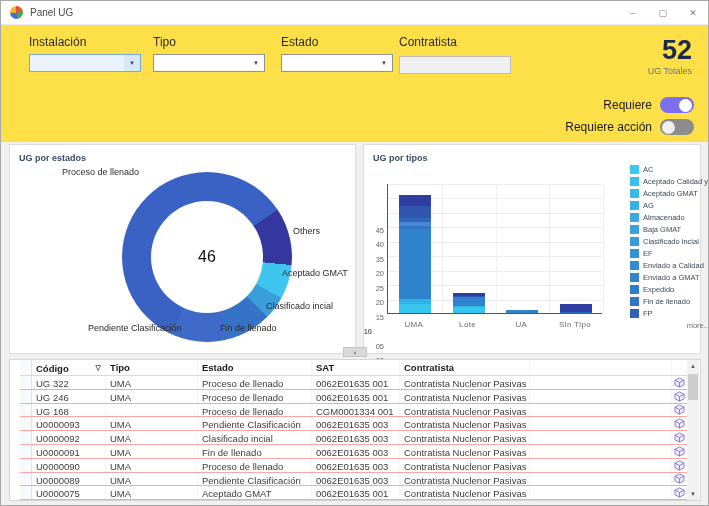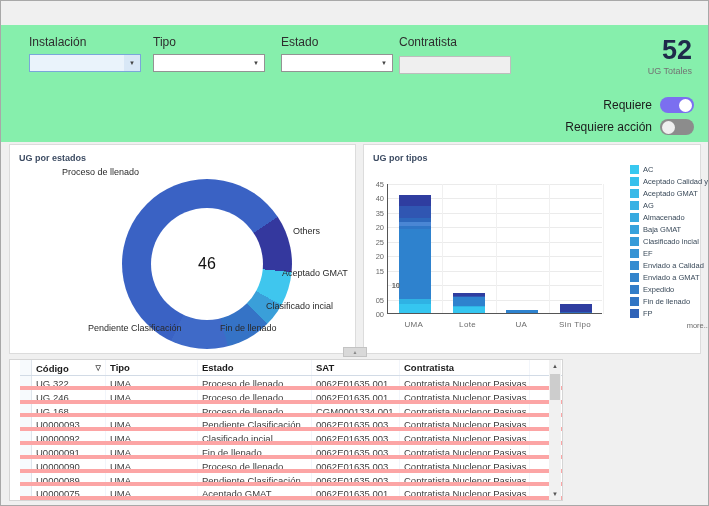--- a/index.html
+++ b/index.html
@@ -11,21 +11,21 @@
   .titlebar { position:absolute; top:0; left:0; right:0; height:24px; background:#ffffff;
               border-bottom:1px solid #ececec; display:flex; align-items:center; }
   .appicon { width:13px; height:13px; border-radius:50%; margin:0 7px 0 9px;
              background:conic-gradient(#e5533d 0 90deg,#4aa84e 90deg 180deg,#3f6fd8 180deg 270deg,#f0b428 270deg 360deg); }
   .apptitle { font-size:10px; color:#4a4a4a; }
   .wincontrols { margin-left:auto; display:flex; height:100%; }
   .winbtn { width:30px; height:100%; display:flex; align-items:center; justify-content:center;
             font-size:9px; color:#7a7a7a; cursor:default; }
 
   
-  .filterbar { position:absolute; top:24px; left:0; right:0; height:117px; background:#86efac; }
+  .filterbar { position:absolute; top:24px; left:0; right:0; height:117px; background:#fde047; }
   .fgroup { position:absolute; top:10px; width:112px; }
   .flabel { font-size:12px; color:#2e2e2e; margin-bottom:5px; }
   .combo { position:relative; height:18px; background:#ffffff; border:1px solid #939393; }
   .combo.hl { background:#eaf3fb; border-color:#7aa7d9; }
   .combo .cval { position:absolute; left:4px; top:2px; font-size:10px; color:#333; }
   .combo .carrow { position:absolute; right:0; top:0; bottom:0; width:16px; display:flex;
                    align-items:center; justify-content:center; font-size:6px; color:#444; }
   .combo.hl .carrow { background:#d8e7f6; }
   .tinput { height:18px; width:112px; background:#efefef; border:1px solid #bdbdbd;
             font-size:10px; color:#555; padding:0 4px; }
@@ -41,61 +41,61 @@
   .switch.on  .knob { right:2px; }
   .switch.off .knob { left:2px; background:#efefef; }
 
   
   .card { position:absolute; top:143px; height:210px; background:#ffffff; border:1px solid #dcdcdc; }
   .card-left  { left:8px;  width:347px; }
   .card-right { left:362px; width:338px; }
   .ctitle { position:absolute; top:8px; left:9px; font-size:9px; font-weight:700; color:#3d4c63; }
 
   
-  .donut { position:absolute; left:112px; top:34px; width:170px; height:170px; border-radius:50%;text-decoration:underline; }
+  .donut { position:absolute; left:112px; top:27px; width:170px; height:170px; border-radius:50%;text-decoration:underline; }
   .dhole { position:absolute; left:29px; top:29px; width:112px; height:112px; border-radius:50%;
            background:#ffffff; display:flex; align-items:center; justify-content:center; }
   .dcenter { font-size:16px; color:#111; }
   .dlabel { position:absolute; font-size:9px; color:#2a2a2a; white-space:nowrap; }
   .dl-0 { left:52px;  top:22px; }
   .dl-1 { left:283px; top:81px; }
   .dl-2 { left:272px; top:123px; }
   .dl-3 { left:256px; top:156px; }
   .dl-4 { left:210px; top:178px; }
   .dl-5 { left:78px;  top:178px; }
 
   
   .plot { position:absolute; left:23px; top:39px; width:215px; height:130px; border-left:1px solid #555; }
   .gline { position:absolute; left:0; right:0; height:1px; background:#ebebeb; }
   .vline { position:absolute; top:0; bottom:0; width:1px; background:#f0f0f0; }
   .baseline { position:absolute; left:0; right:0; bottom:0; height:1px; background:#555; }
-  .ytick { position:absolute; right:218px; width:18px; text-align:right; font-size:7.5px; color:#666; }
+  .ytick { position:absolute; right:218px; width:18px; text-align:right; font-size:7.5px; color:#666;margin-top:46px; }
   .bar { position:absolute; bottom:1px; width:32px; display:flex; flex-direction:column-reverse; }
   .seg { width:100%; }
   .xlabels { position:absolute; left:23px; top:175px; width:215px; display:flex; }
   .xlabel { flex:1; text-align:center; font-size:8px; color:#6b6b6b; letter-spacing:.4px; }
 
   
   .legend { position:absolute; left:266px; top:18px; width:84px; }
   .litem { display:flex; align-items:center; gap:4px; height:12px; }
   .lswatch { width:9px; height:9px; flex:0 0 9px; }
   .llabel { font-size:7.5px; color:#3a4a5a; white-space:nowrap; overflow:hidden; }
   .lmore { text-align:right; font-size:7.5px; color:#6b6b6b; margin-top:2px; padding-right:4px; }
 
   
   .splitter { position:absolute; left:342px; top:346px; width:24px; height:10px; background:#d9d9d9;
               border:1px solid #c3c3c3; display:flex; align-items:center; justify-content:center;
               font-size:5px; color:#8a8a8a; }
 
   
-  .tablepanel { position:absolute; left:8px; top:358px; width:554px; height:142px; background:#ffffff;
+  .tablepanel { position:absolute; left:8px; top:358px; width:692px; height:142px; background:#ffffff;
                 border:1px solid #d5d5d5; overflow:hidden; }
   .tgrid { position:absolute; left:10px; top:0; width:668px; }
   .trow { display:grid; grid-template-columns:12px 74px 92px 114px 88px 130px 142px 16px;
-          border-bottom:4px solid #fca5a5; }
+          border-bottom:1px solid #fca5a5; }
   .trow.head { border-bottom:1px solid #d2dbe6; }
   .tcell { font-size:9.5px; color:#3c3c3c; padding:2px 4px 1px 4px; white-space:nowrap; overflow:hidden;
            border-right:1px solid #f2f5fa; }
   .head .tcell { font-weight:700; color:#1a1a1a; }
   .selcell { background:#f7fafd; border-right:1px solid #dfe5ec; }
   .codcell { display:flex; justify-content:space-between; align-items:center; }
   .sortglyph { font-size:7px; color:#444; }
   .iconcell { display:flex; align-items:center; justify-content:center; padding:0; }
   .rowh { height:13.8px; }
   .headh { height:16px; }
@@ -103,20 +103,29 @@
   .vsb .sbtn { position:absolute; left:0; width:12px; height:12px; display:flex; align-items:center;
                justify-content:center; font-size:6px; color:#555; }
   .vsb .up { top:0; } .vsb .down { bottom:0; }
   .vsb .thumb { position:absolute; left:1px; top:14px; width:10px; height:26px; background:#cdcdcd; }
 </style>
 </head>
 <body>
 
 <div class="window">
 
+  <div class="titlebar">
+    <span class="appicon"></span>
+    <span class="apptitle">Panel UG</span>
+    <div class="wincontrols">
+      <span class="winbtn">–</span>
+      <span class="winbtn">▢</span>
+      <span class="winbtn">✕</span>
+    </div>
+  </div>
 
   <div class="filterbar">
     <div class="fgroup" style="left:28px">
       <div class="flabel">Instalación</div>
       <div class="combo hl">
         <span class="cval"></span>
         <span class="carrow">▼</span>
       </div>
     </div>
     <div class="fgroup" style="left:152px">
@@ -210,21 +219,21 @@
           <div class="seg" style="height: 2.88889px; background: rgb(46, 130, 206);"></div>
         </div>
         <div class="bar" style="left: 172.125px;">
           <div class="seg" style="height: 1.44444px; background: rgb(45, 104, 188);"></div>
           <div class="seg" style="height: 7.22222px; background: rgb(47, 61, 160);"></div>
         </div>
       </div>
     <div id="yticks">
         <div class="ytick" style="top: 165px; position: absolute; right: 316px;">00</div>
         <div class="ytick" style="top: 150.556px; position: absolute; right: 316px;">05</div>
-        <div class="ytick" style="top: 136.111px; position: absolute; right: 300px; font-weight: bold;">10</div>
+        <div class="ytick" style="top: 136.111px; position: absolute; right: 328px; font-weight: bold;">10</div>
         <div class="ytick" style="top: 121.667px; position: absolute; right: 316px;">15</div>
         <div class="ytick" style="top: 107.222px; position: absolute; right: 316px;">20</div>
         <div class="ytick" style="top: 92.7778px; position: absolute; right: 316px;">25</div>
         <div class="ytick" style="top: 78.3333px; position: absolute; right: 316px;">20</div>
         <div class="ytick" style="top: 63.8889px; position: absolute; right: 316px;">35</div>
         <div class="ytick" style="top: 49.4444px; position: absolute; right: 316px;">40</div>
         <div class="ytick" style="top: 35px; position: absolute; right: 316px;">45</div>
       </div>
     <div class="xlabels" id="xlabels">
         <div class="xlabel">UMA</div>

